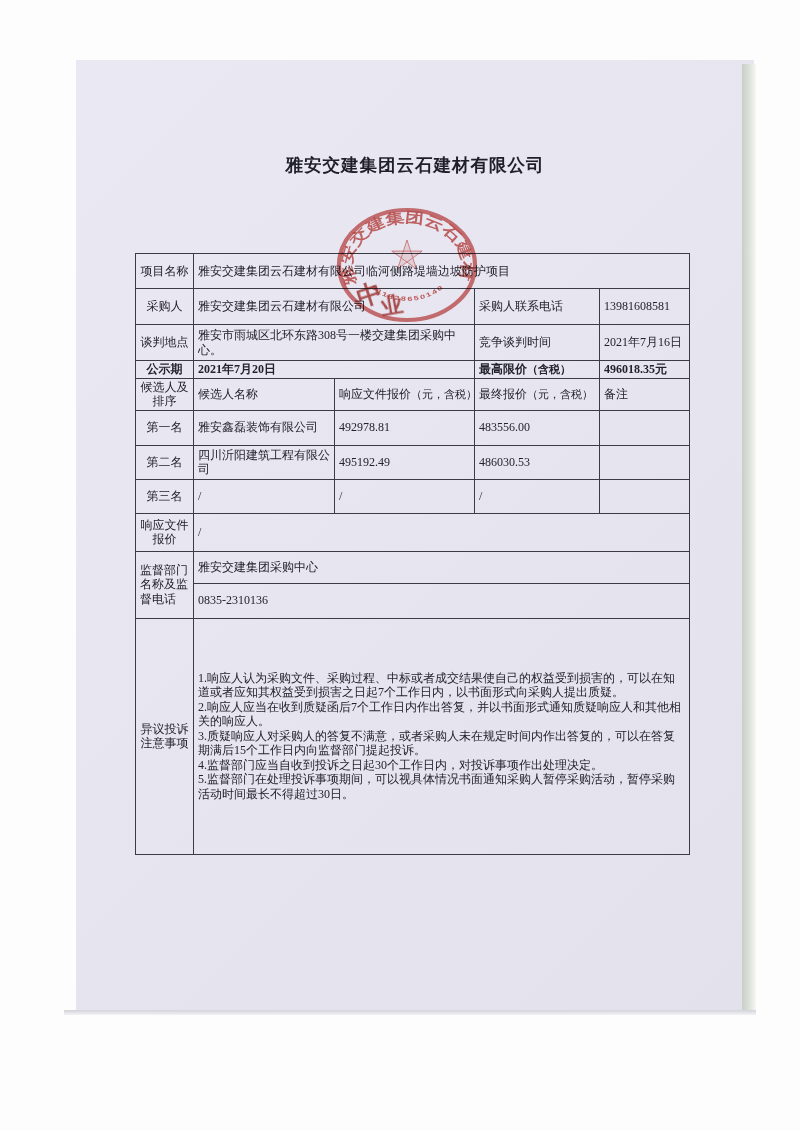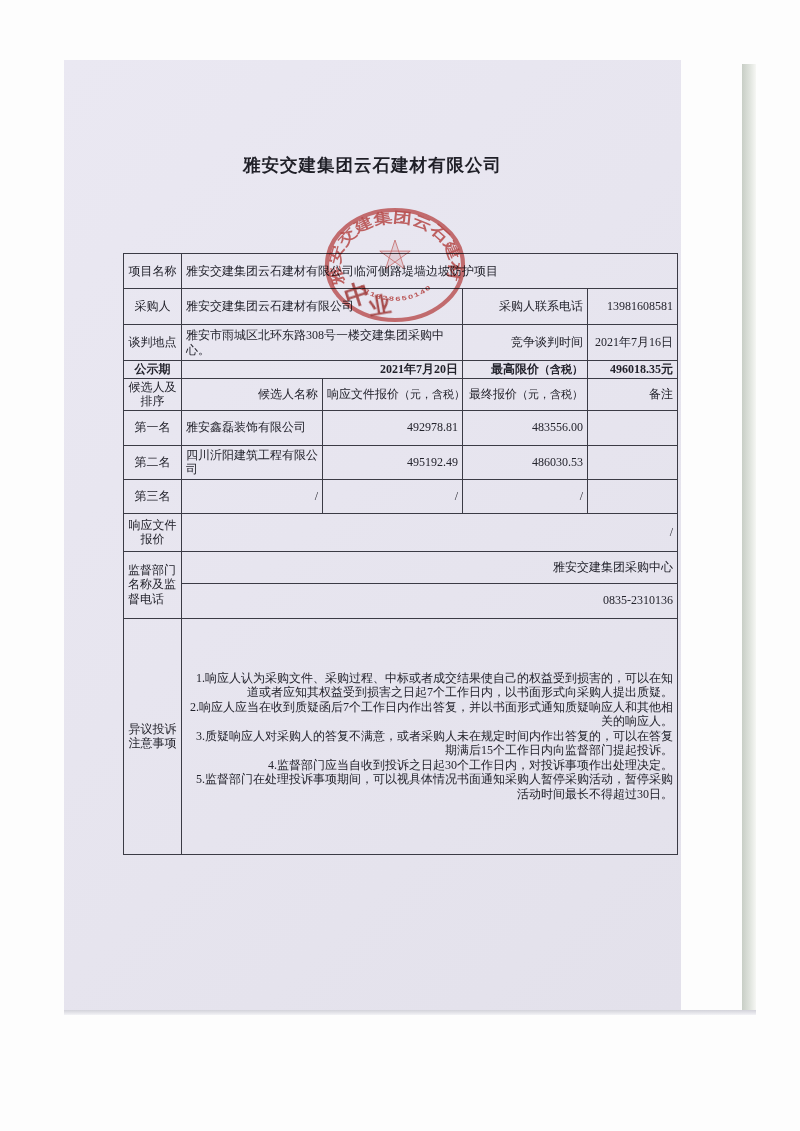--- a/index.html
+++ b/index.html
@@ -2,21 +2,21 @@
 <html><head>
 <meta charset="utf-8">
 <style>
   html,body{margin:0;padding:0;}
   body{
     width:800px;height:1131px;position:relative;overflow:hidden;
     background:#fdfdfd;
     font-family:"Liberation Serif","DejaVu Serif",serif;
   }
   .paper{
-    position:absolute;left:64px;top:60px;width:617px;height:952px;
+    position:absolute;left:76px;top:60px;width:678px;height:952px;
     background:linear-gradient(135deg,#eae8f2 0%,#e7e5ef 45%,#e3e1eb 100%);
   }
   .paper-edge-shadow{
     position:absolute;left:742px;top:64px;width:14px;height:950px;
     background:linear-gradient(to right,#c8cec6 0%,#dfe3dd 55%,#f6f7f4 100%);
   }
   .paper-bottom-shadow{
     position:absolute;left:64px;top:1010px;width:692px;height:5px;
     background:linear-gradient(to bottom,#d2d2da,#f3f3f6);
   }
@@ -31,38 +31,38 @@
     border-collapse:collapse;table-layout:fixed;
     color:#23232c;font-size:12px;
   }
   table.result td{
     border:1px solid #3b3b45;
     padding:1px 4px;line-height:14.5px;
     vertical-align:middle;
     overflow:hidden;
   }
   td.lab{text-align:center;}
-  td.c{text-align:right;}
+  td.c{text-align:left;}
   td.l{text-align:left;}
   td.nw{white-space:nowrap;}
   .r1 td{height:32px;}
   .r2 td{height:33px;}
   .r3 td{height:33px;}
   .r4 td{height:14px;padding-top:0;padding-bottom:0;font-weight:bold;}
   .r5 td{height:28px;}
   .r6 td{height:32px;}
   .r7 td{height:31px;}
   .r8 td{height:31px;}
   .r9 td{height:35px;}
   .r10a td{height:29px;}
   .r10b td{height:32px;}
   .r11 td{height:233px;}
   .sup-lab{text-align:left;}
   small.note{font-size:11px;}
-  .obj-text{line-height:16.5px;text-align:right;}
+  .obj-text{line-height:16.5px;text-align:left;}
   .obj-text div{margin:0;}
   
   .stamp{
     position:absolute;left:259px;top:146px;width:146px;height:122px;
     mix-blend-mode:multiply;opacity:.92;pointer-events:none;
   }
   .stamp svg{position:absolute;left:0;top:0;}
   .stamp-glyph{
     position:absolute;color:#a82e2a;font-weight:bold;
     font-family:"Liberation Sans","DejaVu Sans",sans-serif;

